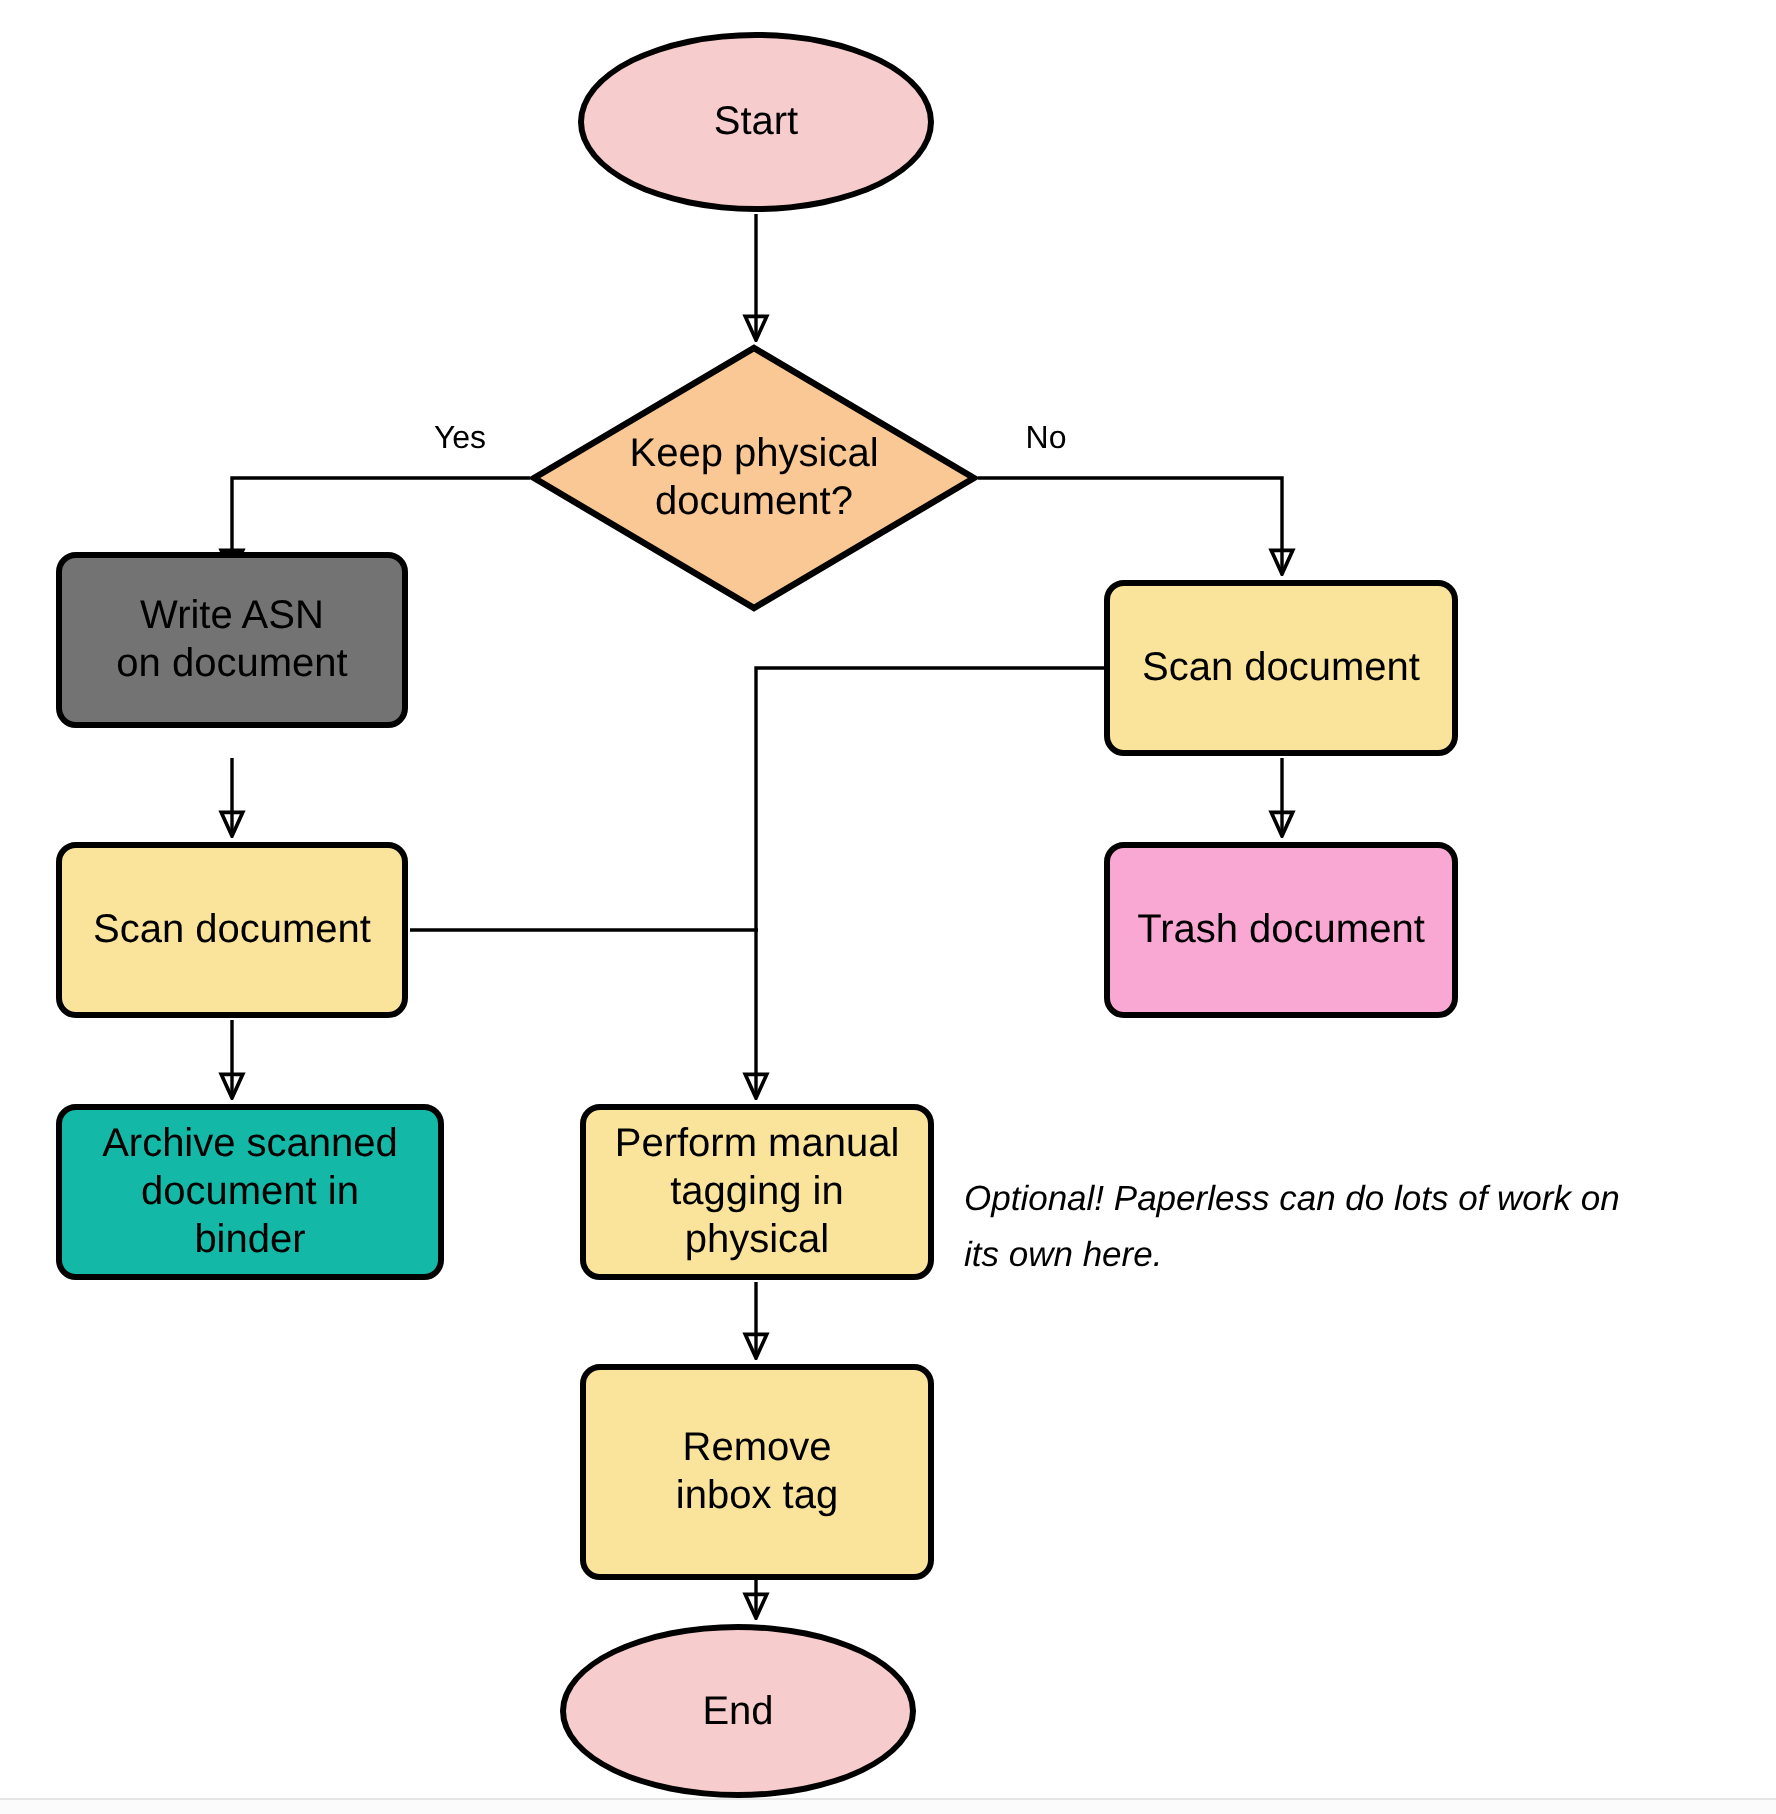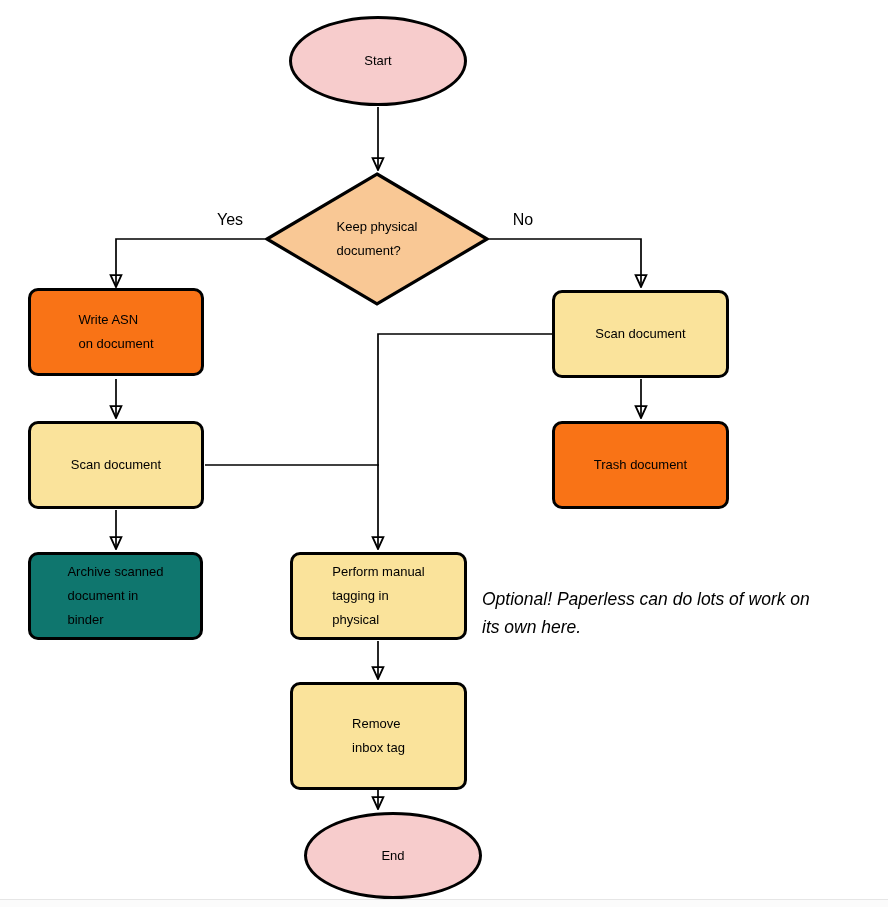--- a/index.html
+++ b/index.html
@@ -20,22 +20,23 @@
   .edge-layer path, .edge-layer polyline {
     fill: none;
     stroke: #000;
     stroke-width: 1.7;
   }
   .node {
     position: absolute;
     display: flex;
     align-items: center;
     justify-content: center;
+    text-align: center;
     box-sizing: border-box;
-    font-size: 13px;
+    font-size: 20px;
     line-height: 24px;
     white-space: pre-line;
   }
   .process {
     border: 3px solid #000;
     border-radius: 10px;
   }
   .terminator {
     border: 3px solid #000;
     border-radius: 50%;
@@ -102,55 +103,55 @@
   </div>
 
   <div class="node decision" style="left:265px; top:172px; width:224px; height:134px;">
     <svg viewBox="0 0 224 134" xmlns="http://www.w3.org/2000/svg">
       <polygon points="112,2 222,67 112,132 2,67" stroke="#000" stroke-width="3.2" fill="#F9C895"></polygon>
     </svg>
     <span class="label">Keep physical
 document?</span>
   </div>
 
-  <div class="node process" style="left: 28px; top: 288px; width: 176px; height: 88px; background-color: #f97316;">
+  <div class="node process" style="left: 28px; top: 276px; width: 176px; height: 88px; background-color: #737373;">
     <span>Write ASN
 on document</span>
   </div>
 
   <div class="node process" style="left: 28px; top: 421px; width: 176px; height: 88px; background-color: rgb(250, 227, 155);">
     <span>Scan document</span>
   </div>
 
-  <div class="node process" style="left: 28px; top: 552px; width: 175px; height: 88px; background-color: #0f766e;">
+  <div class="node process" style="left: 28px; top: 552px; width: 194px; height: 88px; background-color: #14b8a6;">
     <span>Archive scanned
 document in
 binder</span>
   </div>
 
   <div class="node process" style="left: 552px; top: 290px; width: 177px; height: 88px; background-color: rgb(250, 227, 155);">
     <span>Scan document</span>
   </div>
 
-  <div class="node process" style="left: 552px; top: 421px; width: 177px; height: 88px; background-color: #f97316;">
+  <div class="node process" style="left: 552px; top: 421px; width: 177px; height: 88px; background-color: #f9a8d4;">
     <span>Trash document</span>
   </div>
 
   <div class="node process" style="left: 290px; top: 552px; width: 177px; height: 88px; background-color: rgb(250, 227, 155);">
     <span>Perform manual
 tagging in
 physical</span>
   </div>
 
   <div class="node process" style="left: 290px; top: 682px; width: 177px; height: 108px; background-color: rgb(250, 227, 155);">
     <span>Remove
 inbox tag</span>
   </div>
 
-  <div class="node terminator" style="left: 304px; top: 812px; width: 178px; height: 87px; background-color: rgb(247, 204, 204);">
+  <div class="node terminator" style="left: 280px; top: 812px; width: 178px; height: 87px; background-color: rgb(247, 204, 204);">
     <span>End</span>
   </div>
 
   <span class="edge-label" style="left:230px; top:220px;">Yes</span>
   <span class="edge-label" style="left:523px; top:220px;">No</span>
 
   <div class="annotation">Optional! Paperless can do lots of work on
 its own here.</div>
 
   <div class="bottom-divider"></div>

